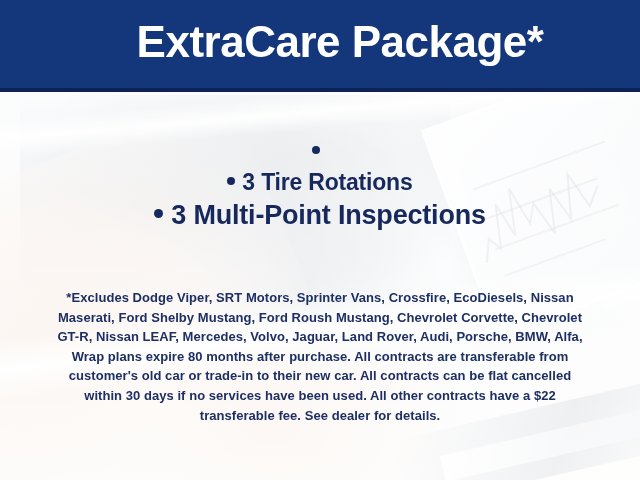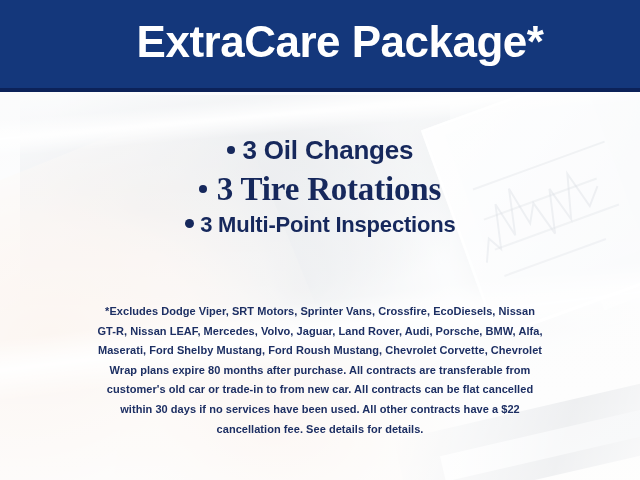--- a/index.html
+++ b/index.html
@@ -212,34 +212,34 @@
     display:inline-block;
     vertical-align:middle;
     border-radius:50%;
     background:#16285c;
     margin-right:.30em;
     position:relative;
     top:-.10em;
   }
   .b1{font-size:26px;}
   .b1 .dot{width:8px;height:8px;}
-  .b2{font-size:33px;font-family:Liberation Serif, serif;}
+  .b2{font-size:23px;}
   .b2 .dot{width:8px;height:8px;}
-  .b3{font-size:22px;}
+  .b3{font-size:27px;}
   .b3 .dot{width:9px;height:9px;}
 
   
   .disclaimer{
     position:absolute;
-    left:28px; top:302px;
+    left:28px; top:288px;
     width:584px;
     z-index:8;
     text-align:center;
     color:#1d2f63;
-    font-size:11px;
+    font-size:13px;
     font-weight:bold;
     line-height:19.6px;
     letter-spacing:.05px;
   }
   .disclaimer .dline{white-space:nowrap;}
 </style>
 </head>
 <body>
 
 <div id="ad-canvas">
@@ -268,33 +268,33 @@
     <div class="ph-veil"></div>
     <div class="ph-veil2"></div>
   </div>
 
   <div class="header-band"></div>
   <div class="header-rule"></div>
   <div class="header-title">ExtraCare Package*</div>
 
   <div class="benefits">
     <div class="benefit b1">
-      <span class="dot"></span><span>3 Oil Changes</span>
+      <span class="dot"></span>
     </div>
     <div class="benefit b2">
       <span class="dot"></span><span>3 Tire Rotations</span>
     </div>
     <div class="benefit b3">
       <span class="dot"></span><span>3 Multi-Point Inspections</span>
     </div>
   </div>
 
   <div class="disclaimer">
     <div class="dline">*Excludes Dodge Viper, SRT Motors, Sprinter Vans, Crossfire, EcoDiesels, Nissan</div>
+    <div class="dline">Maserati, Ford Shelby Mustang, Ford Roush Mustang, Chevrolet Corvette, Chevrolet</div>
     <div class="dline">GT-R, Nissan LEAF, Mercedes, Volvo, Jaguar, Land Rover, Audi, Porsche, BMW, Alfa,</div>
-    <div class="dline">Maserati, Ford Shelby Mustang, Ford Roush Mustang, Chevrolet Corvette, Chevrolet</div>
     <div class="dline">Wrap plans expire 80 months after purchase. All contracts are transferable from</div>
-    <div class="dline">customer's old car or trade-in to from new car. All contracts can be flat cancelled</div>
+    <div class="dline">customer's old car or trade-in to their new car. All contracts can be flat cancelled</div>
     <div class="dline">within 30 days if no services have been used. All other contracts have a $22</div>
-    <div class="dline">cancellation fee. See details for details.</div>
+    <div class="dline">transferable fee. See dealer for details.</div>
   </div>
 
 </div>
 
 </body></html>

